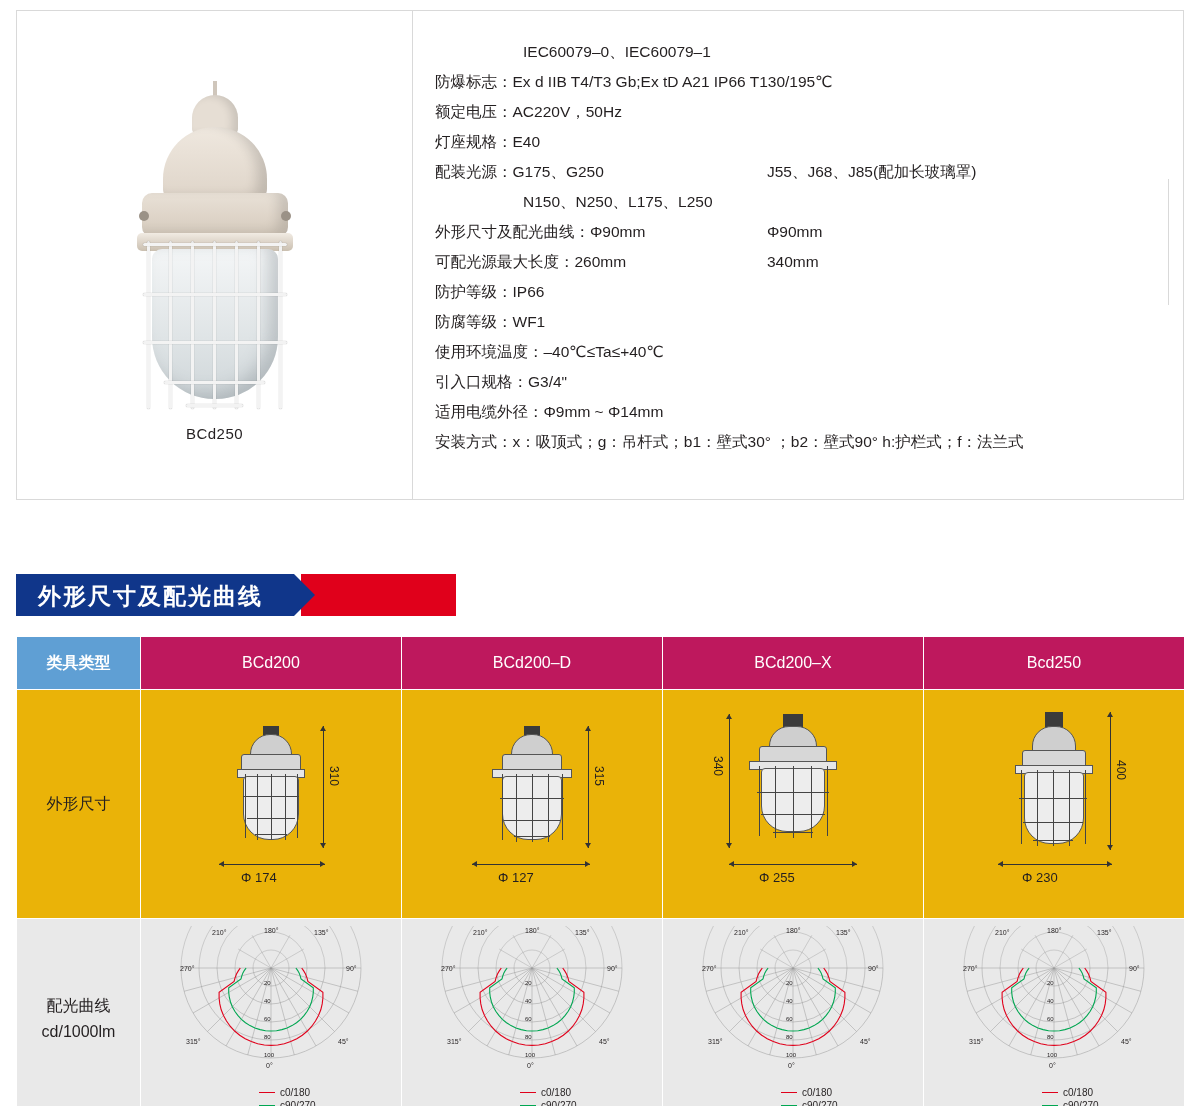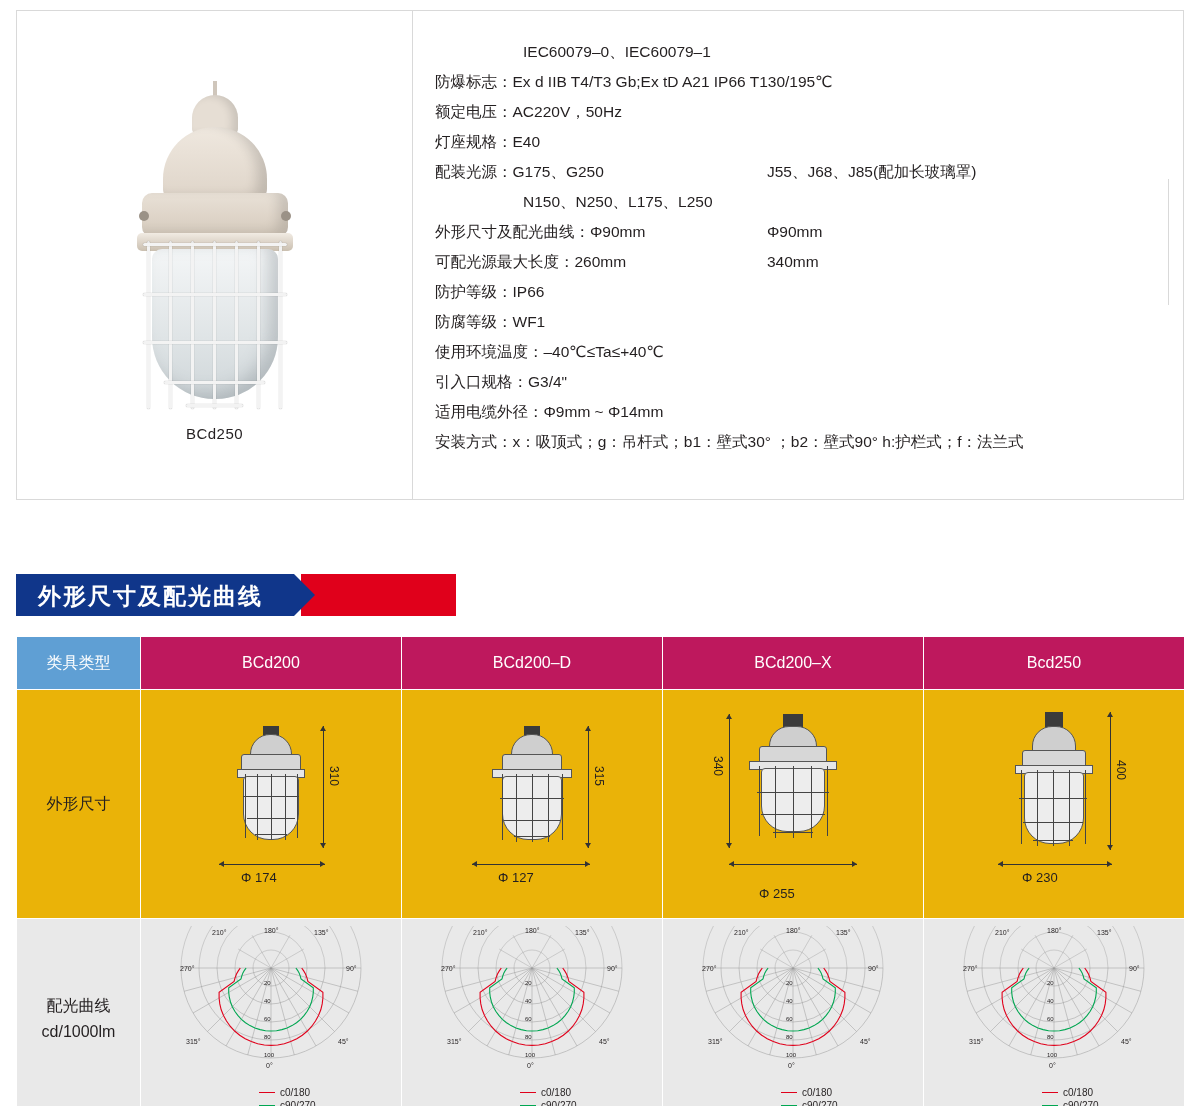--- a/index.html
+++ b/index.html
@@ -37,21 +37,21 @@
   .banner{position:absolute;left:16px;top:574px;width:440px;height:24px;}
   .banner-blue{position:absolute;left:0;top:0;width:278px;height:42px;background:#10368a;}
   .banner-blue:after{content:"";position:absolute;right:-21px;top:0;border-top:21px solid transparent;border-bottom:21px solid transparent;border-left:21px solid #10368a;}
   .banner-red{position:absolute;left:285px;top:0;width:155px;height:42px;background:#e0001b;}
   .banner-text{position:absolute;left:22px;top:7px;font-size:23px;font-weight:bold;color:#fff;letter-spacing:2px;}
 
   
   .tbl{position:absolute;left:16px;top:636px;width:1168px;border-collapse:collapse;table-layout:fixed;}
   .tbl td,.tbl th{border:1px solid #ffffff;padding:0;vertical-align:middle;text-align:center;}
   .th-head{background:#be185d;color:#ffffff;font-size:16px;font-weight:normal;height:52px;}
-  .th-head.first{background:#5f9fd4;}
+  .th-head.first{background:#5f9fd4;font-weight:bold;}
   .row-dim td{background:#eab308;height:228px;}
   .row-cur td{background:#e9e9e9;height:200px;}
   .rowlabel{font-size:16px;color:#231f20;width:124px;}
   .rowlabel div{line-height:26px;}
 
   
   .dim{position:relative;width:100%;height:200px;}
   .dim-lamp{position:absolute;left:50%;transform:translateX(-50%);}
   .mini{position:relative;}
   .m-cap{position:absolute;left:50%;transform:translateX(-50%);top:0;width:16px;height:10px;background:#3b3b3b;}
@@ -265,21 +265,21 @@
           <div class="m-cage-h" style="left:16px;width:64px;top:100px;"></div>
           <div class="m-cage-h" style="left:28px;width:40px;top:118px;"></div>
         </div>
         <div class="dimline-v" style="left:66px;top:10px;height:134px;"></div>
         <div class="arrow-up" style="left:63px;top:10px;"></div>
         <div class="arrow-dn" style="left:63px;top:139px;"></div>
         <div class="dimtxt-v" style="left:48px;top:52px;">340</div>
         <div class="dimline-h" style="left:66px;top:160px;width:128px;"></div>
         <div class="arrow-l" style="left:66px;top:157px;"></div>
         <div class="arrow-r" style="left:189px;top:157px;"></div>
-        <div class="dimtxt-h" style="left:96px;top:182px;">Φ 255</div>
+        <div class="dimtxt-h" style="left:96px;top:166px;">Φ 255</div>
       </div>
     </td>
 
     <td>
       <div class="dim">
         <div class="mini dim-lamp" style="top:8px;width:90px;height:138px;">
           <div class="m-cap" style="top:0;height:16px;width:18px;"></div>
           <div class="m-dome" style="top:14px;width:42px;height:26px;"></div>
           <div class="m-body" style="top:38px;width:62px;"></div>
           <div class="m-ring" style="top:53px;width:76px;"></div>

